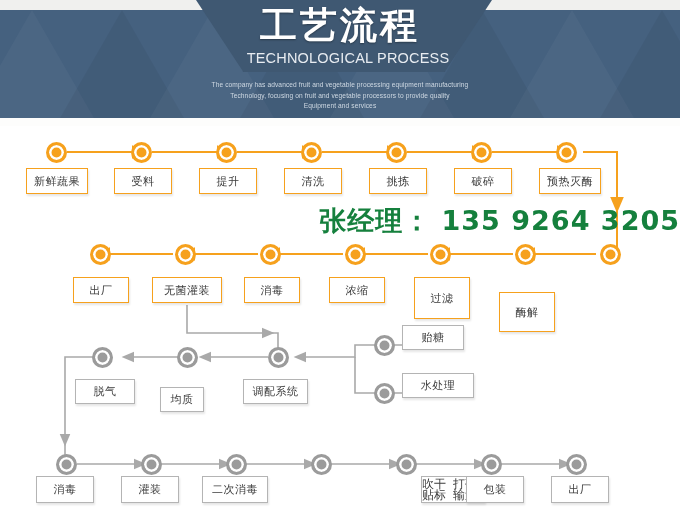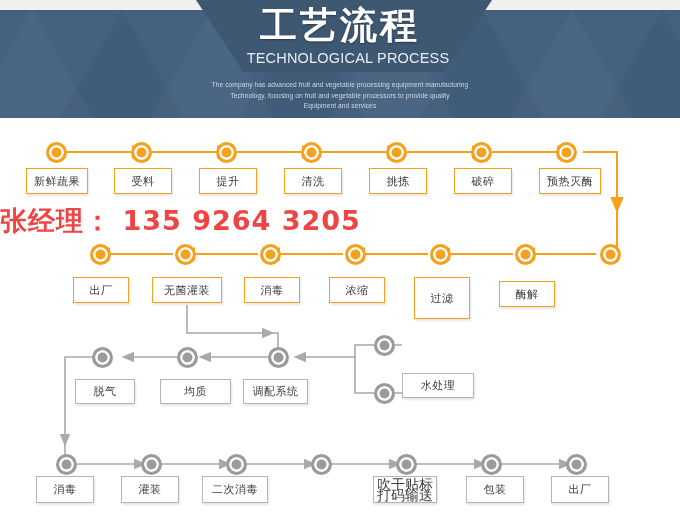--- a/index.html
+++ b/index.html
@@ -68,26 +68,26 @@
   .box{
     position:absolute;box-sizing:border-box;
     background:#ffffff;
     display:flex;align-items:center;justify-content:center;
     font-size:11px;color:#3b3b3b;letter-spacing:.5px;
     font-family:"DejaVu Sans",sans-serif;
     box-shadow:1px 2px 2px rgba(0,0,0,.10);
   }
   .box.o{ border:1.6px solid #f6a11d; }
   .box.g{ border:1.4px solid #b4b4b4; }
-  .box.two{ line-height:11px;font-size:14px;flex-direction:column;letter-spacing:0; }
+  .box.two{ line-height:11px;font-size:12px;flex-direction:row;letter-spacing:0;margin-left:48px; }
 
   
   .phone{
-    position:absolute;left:0;top:203px;width:680px;text-align:left;
-    color:#ef4444;font-size:27px;font-weight:bold;letter-spacing:1px;
+    position:absolute;left:0;top:203px;width:680px;text-align:right;
+    color:#15803d;font-size:27px;font-weight:bold;letter-spacing:1px;
     font-family:"DejaVu Sans",sans-serif;
   }
   svg.lines{position:absolute;left:0;top:0;width:680px;height:521px;pointer-events:none;}
 </style>
 </head>
 <body>
 
 <div id="root">
 
   <div class="banner-top-strip"></div>
@@ -196,33 +196,34 @@
     <div class="node o" style="left:345px;top:244px"></div>
     <div class="node o" style="left:430px;top:244px"></div>
     <div class="node o" style="left:515px;top:244px"></div>
     <div class="node o" style="left:600px;top:244px"></div>
 
     <div class="box o" style="left:73px;top:277px;width:56px;height:26px">出厂</div>
     <div class="box o" style="left:152px;top:277px;width:70px;height:26px">无菌灌装</div>
     <div class="box o" style="left:244px;top:277px;width:56px;height:26px">消毒</div>
     <div class="box o" style="left:329px;top:277px;width:56px;height:26px">浓缩</div>
     <div class="box o" style="left:414px;top:277px;width:56px;height:42px">过滤</div>
-    <div class="box o" style="left:499px;top:281px;width:56px;height:26px">酶解</div>
+    <div class="box o" style="left:499px;top:292px;width:56px;height:40px">酶解</div>
 
     <div class="node g" style="left:92px;top:347px"></div>
     <div class="node g" style="left:177px;top:347px"></div>
     <div class="node g" style="left:268px;top:347px"></div>
 
     <div class="box g" style="left:75px;top:379px;width:60px;height:25px">脱气</div>
-    <div class="box g" style="left:160px;top:379px;width:71px;height:25px">均质</div>
+    <div class="box g" style="left:160px;top:387px;width:44px;height:25px">均质</div>
     <div class="box g" style="left:243px;top:379px;width:65px;height:25px">调配系统</div>
 
     <div class="node g" style="left:374px;top:335px"></div>
     <div class="node g" style="left:374px;top:383px"></div>
 
+    <div class="box g" style="left:402px;top:325px;width:62px;height:25px">贻糖</div>
     <div class="box g" style="left:402px;top:373px;width:72px;height:25px">水处理</div>
 
     <div class="node g" style="left:56px;top:454px"></div>
     <div class="node g" style="left:141px;top:454px"></div>
     <div class="node g" style="left:226px;top:454px"></div>
     <div class="node g" style="left:311px;top:454px"></div>
     <div class="node g" style="left:396px;top:454px"></div>
     <div class="node g" style="left:481px;top:454px"></div>
     <div class="node g" style="left:566px;top:454px"></div>
 

